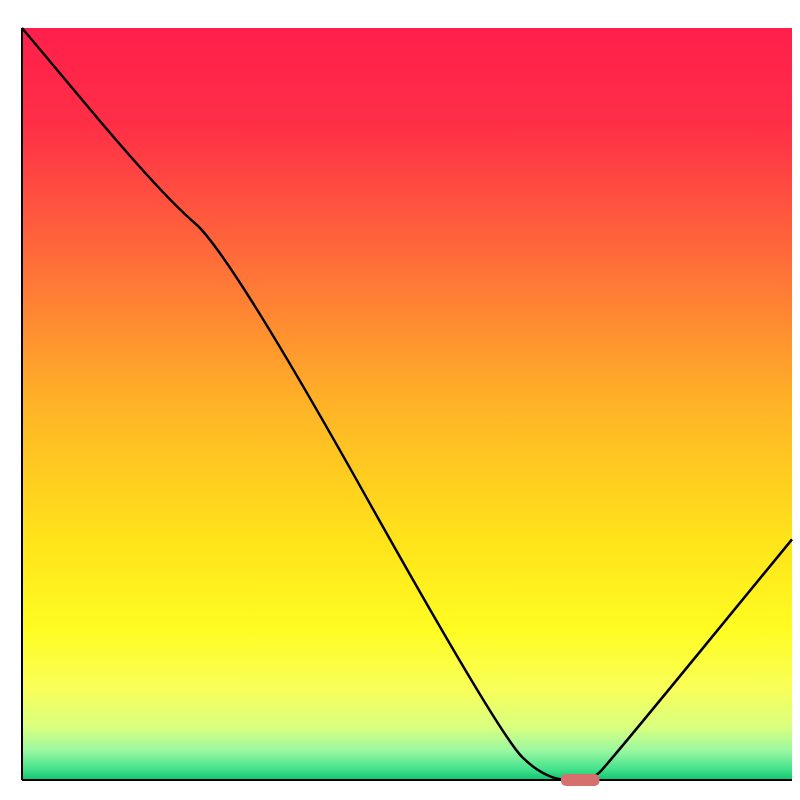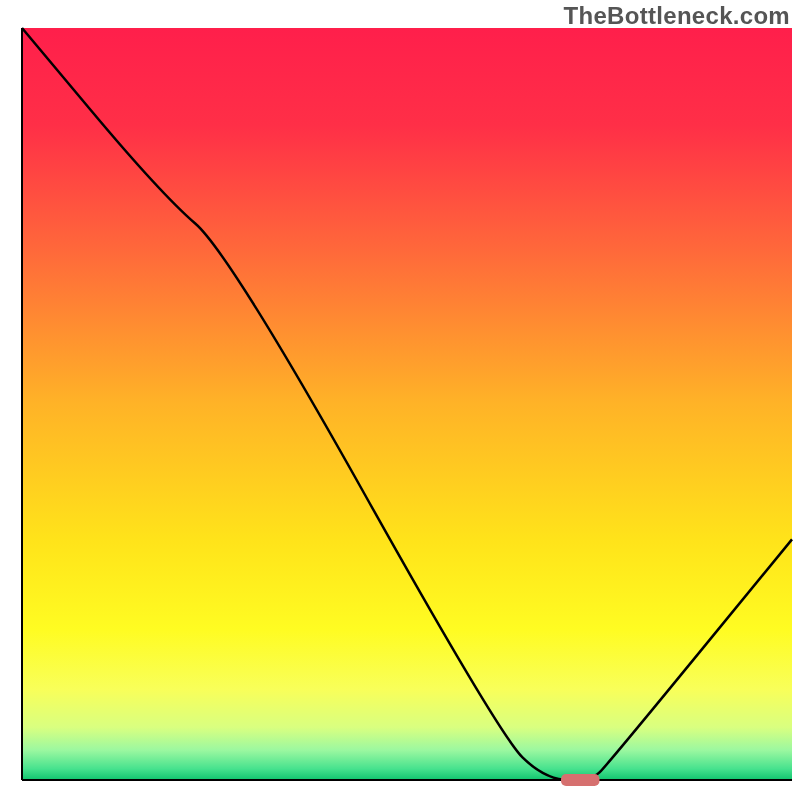--- a/index.html
+++ b/index.html
@@ -51,14 +51,13 @@
         </linearGradient>
     </defs>
     <rect id="plot-bg" fill="url(#bg-grad)" x="22" y="28" width="770" height="752"></rect>
     <g id="axes" fill="none" stroke="#000000" stroke-width="2">
         <line x1="22" y1="28" x2="22" y2="780"></line>
         <line x1="22" y1="780" x2="792" y2="780"></line>
       </g>
     <path id="curve" fill="none" stroke="#000000" stroke-width="2.5" stroke-linejoin="round" d="M 22 28 Q 22 28 91.3 110.71999999999997 Q 160.6 193.43999999999994 195.25 223.51999999999998 Q 229.9 253.60000000000002 364.65 494.24 Q 499.4 734.88 522.5 757.44 Q 545.6 780 568.7 780 Q 591.8 780 599.5 772.48 Q 607.2 764.96 699.6 652.1600000000001 T 792 539.36"></path>
     <rect id="marker" rx="5" ry="5" x="561" y="774" width="38.5" height="12" fill="#d6706f"></rect>
   </svg>
-  <div class="watermark">TheBottleneck.com</div>
 </div>
 
 </body></html>

